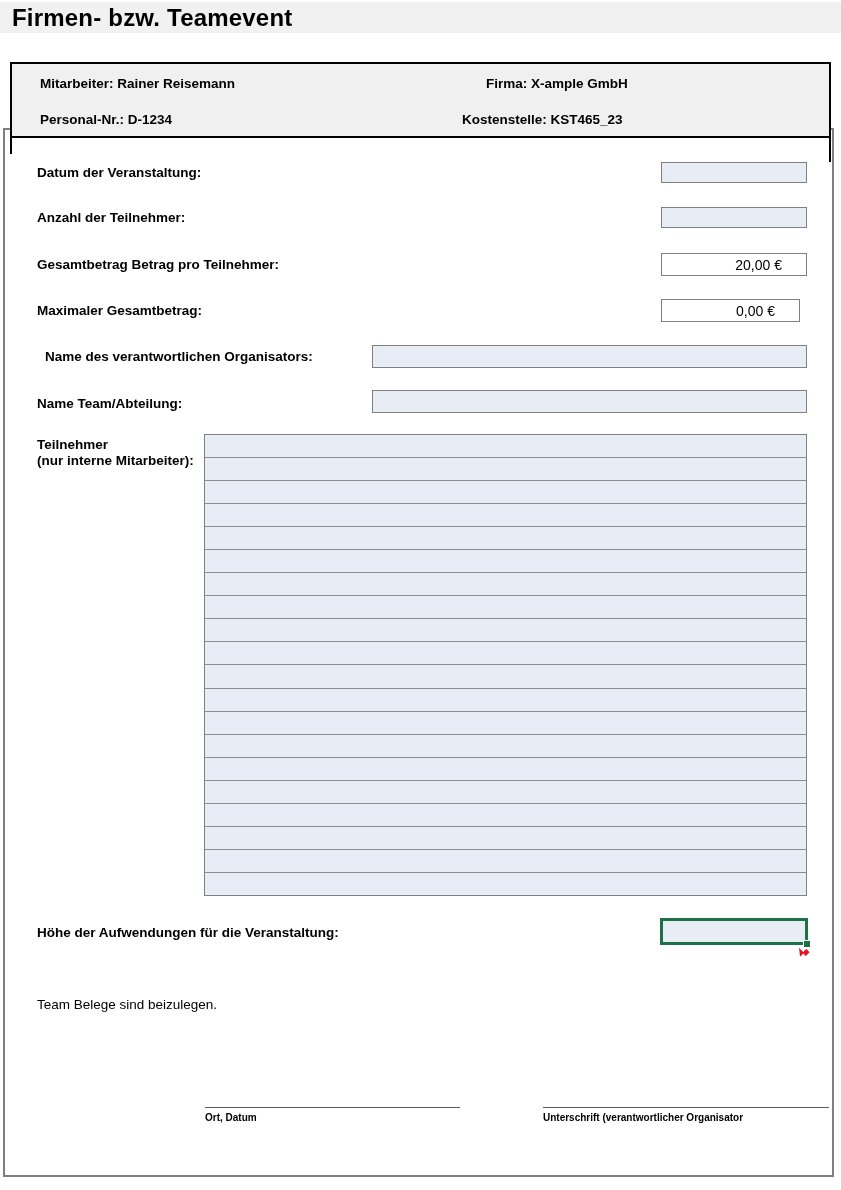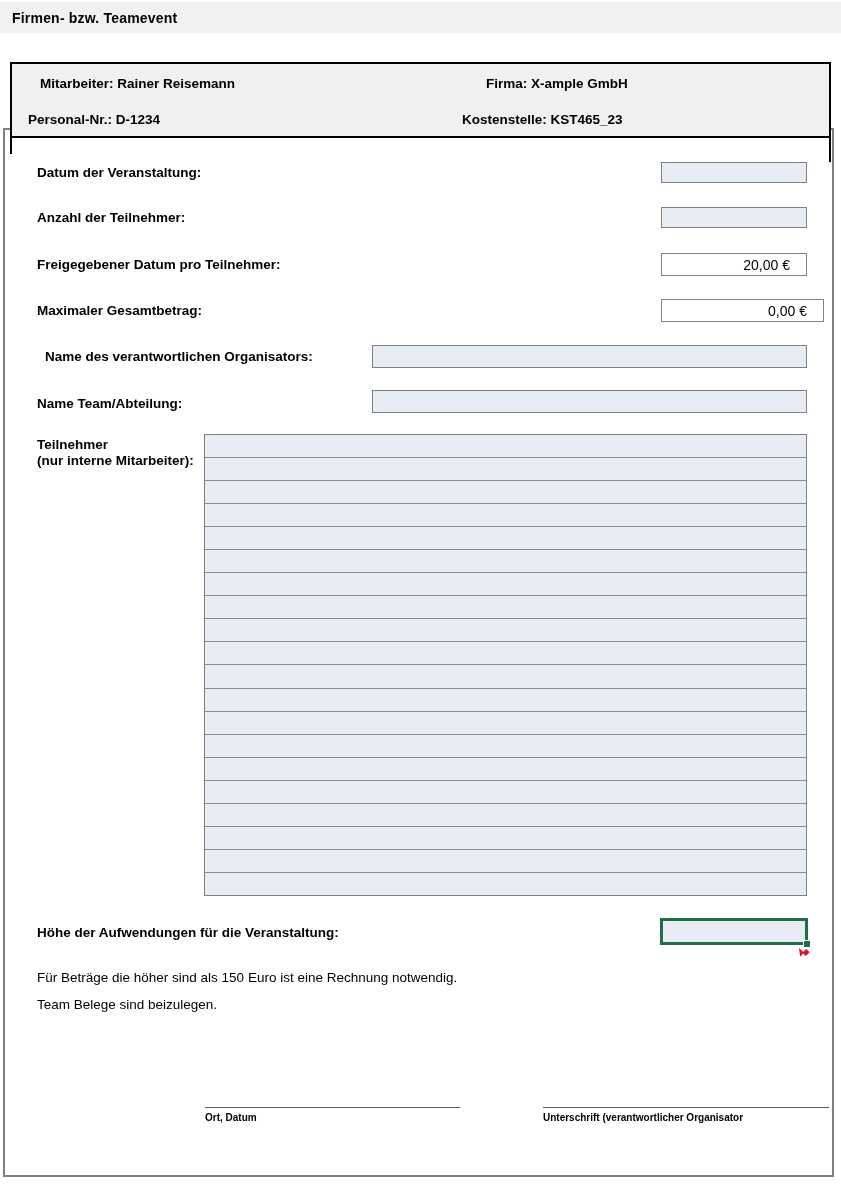--- a/index.html
+++ b/index.html
@@ -9,49 +9,49 @@
     width: 841px; height: 1190px;
     position: relative;
     color: #000;
   }
   .page { position: absolute; left: 0; top: 0; width: 841px; height: 1190px; background: #fff; overflow: hidden; }
 
   .title-bar {
     position: absolute; left: 0; top: 2px; width: 841px; height: 31px;
     background: #f1f1f1; display: flex; align-items: center;
   }
-  .title-bar h1 { font-size: 14px; font-weight: bold; padding-left: 12px; letter-spacing: 0.2px; }
+  .title-bar h1 { font-size: 24px; font-weight: bold; padding-left: 12px; letter-spacing: 0.2px; }
 
   .outer-box {
     position: absolute; left: 3px; top: 128px; width: 831px; height: 1049px;
     border: 2px solid #7f7f7f; background: #fff;
   }
 
   .header-box {
     position: absolute; left: 10px; top: 62px; width: 821px; height: 76px;
     border: 2px solid #000; background: #f0f0f0; padding-left: 29px;
   }
   .header-box .cell { position: absolute; font-size: 13.5px; font-weight: bold; white-space: nowrap; }
   .hc-tl { left: 28px; top: 12px; }
   .hc-tr { left: 450px; top: 12px; margin-left: 24px; }
-  .hc-bl { left: 16px; top: 48px; }
+  .hc-bl { left: 28px; top: 48px; }
   .hc-br { left: 450px; top: 48px; }
 
   .stub { position: absolute; width: 2px; background: #000; }
   .stub-left { left: 10px; top: 138px; height: 16px; }
   .stub-right { left: 829px; top: 138px; height: 24px; }
 
   .lbl { position: absolute; font-size: 13.5px; font-weight: bold; white-space: nowrap; }
 
   .field {
     position: absolute; border: 1px solid #808080; background: #e8edf5;
     font-family: "Liberation Sans", sans-serif; font-size: 14px; color: #000;
     outline: none; border-radius: 0; padding: 0 6px;
   }
-  .field.white { background: #ffffff; text-align: right; padding-right: 16px; }
+  .field.white { background: #ffffff; text-align: right; padding-right: 24px; }
 
   .participants-list {
     position: absolute; left: 204px; top: 434px; width: 603px; height: 462px;
     border: 1px solid #808080; background: #e8edf5;
     display: flex; flex-direction: column;
   }
   .p-row { flex: 1; border-bottom: 1px solid #8c8c8c; }
   .p-row:last-child { border-bottom: none; }
 
   .active-cell {
@@ -97,25 +97,25 @@
     <div class="cell hc-bl">Personal-Nr.: D-1234</div>
     <div class="cell hc-br">Kostenstelle: KST465_23</div>
   </div>
 
   <div class="lbl" style="left:37px; top:165px;">Datum der Veranstaltung:</div>
   <input class="field" style="left: 661px; top: 162px; width: 146px; height: 21px;" value="">
 
   <div class="lbl" style="left:37px; top:210px;">Anzahl der Teilnehmer:</div>
   <input class="field" style="left: 661px; top: 207px; width: 146px; height: 21px;" value="">
 
-  <div class="lbl" style="left:37px; top:257px;">Freigegebener Datum pro Teilnehmer:</div>
+  <div class="lbl" style="left:37px; top:257px;">Gesamtbetrag Betrag pro Teilnehmer:</div>
   <input class="field white" style="left: 661px; top: 253px; width: 146px; height: 23px;" value="20,00 €">
 
   <div class="lbl" style="left:37px; top:303px;">Maximaler Gesamtbetrag:</div>
-  <input class="field white" style="left: 661px; top: 299px; width: 163px; height: 23px;" value="0,00 €">
+  <input class="field white" style="left: 661px; top: 299px; width: 139px; height: 23px;" value="0,00 €">
 
   <div class="lbl" style="left:37px; top:349px;padding-left:8px;">Name des verantwortlichen Organisators:</div>
   <input class="field" style="left: 372px; top: 345px; width: 435px; height: 23px;" value="">
 
   <div class="lbl" style="left:37px; top:396px;">Name Team/Abteilung:</div>
   <input class="field" style="left: 372px; top: 390px; width: 435px; height: 23px;" value="">
 
   <div class="lbl" style="left:37px; top:437px; line-height:15.5px;">
     <div>Teilnehmer</div>
     <div>(nur interne Mitarbeiter):</div>
@@ -143,21 +143,20 @@
       <div class="p-row"></div>
     </div>
 
   <div class="lbl" style="left:37px; top:925px;">Höhe der Aufwendungen für die Veranstaltung:</div>
   <div class="active-cell">
     <span></span>
     <div class="fill-handle"></div>
     <div class="autofill-marker"></div>
   </div>
 
-  <div class="note" style="left:37px; top:970px;">Für Beträge die höher sind als 150 Euro ist eine Rechnung notwendig.</div>
   <div class="note" style="left:37px; top:997px;">Team Belege sind beizulegen.</div>
 
   <div class="sig-line sig-line-1"></div>
   <div class="sig-lbl sig-lbl-1">Ort, Datum</div>
 
   <div class="sig-line sig-line-2"></div>
   <div class="sig-lbl sig-lbl-2">Unterschrift (verantwortlicher Organisator</div>
 
 </div>
 

